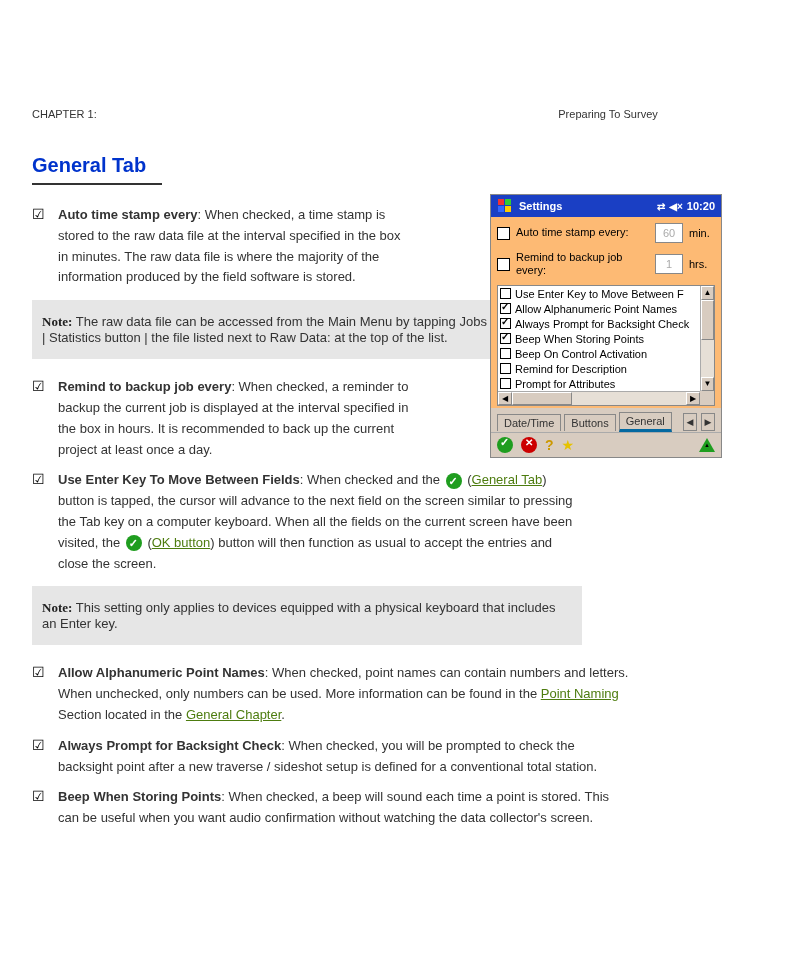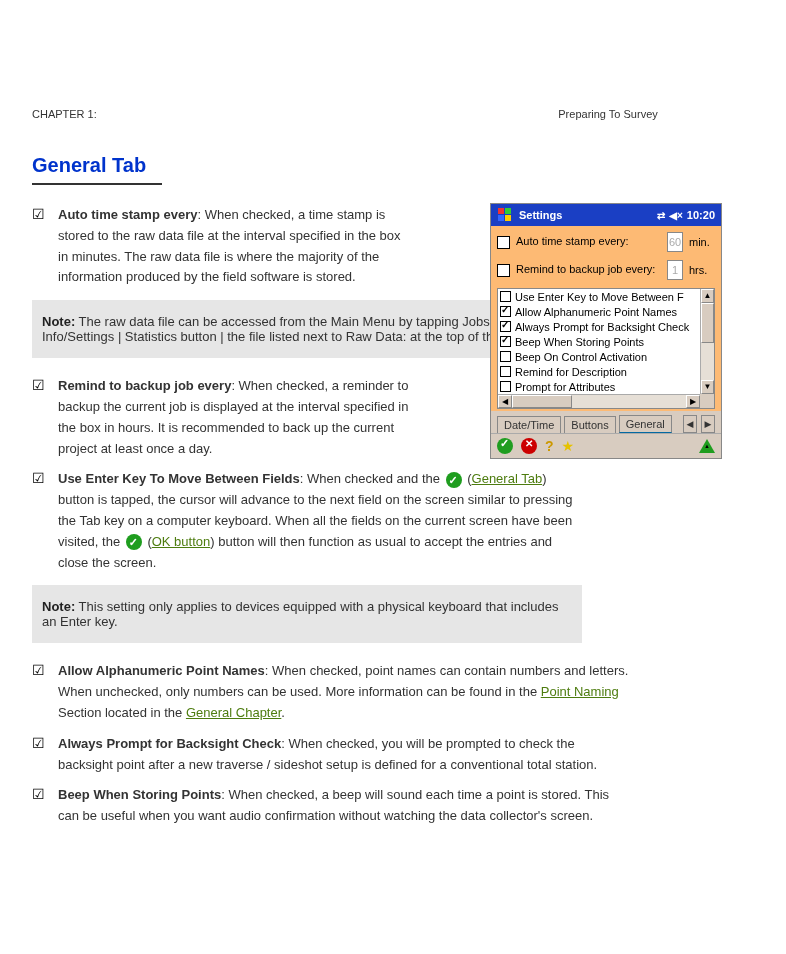--- a/index.html
+++ b/index.html
@@ -59,20 +59,21 @@
   }
   .note-bar {
     background: #e6e6e6;
     padding: 14px 10px;
     margin: 12px 0 18px 0;
     width: 550px;
   }
   .note-bar .note-label {
     font-weight: bold;
     color: #222;
+    font-family: Liberation Serif, serif;
   }
   .underline {
     text-decoration: underline;
     color: #4d7c0f;
   }
   .green-check {
     display: inline-block;
     width: 16px;
     height: 16px;
     background: #1f9d1f;
@@ -86,21 +87,21 @@
     color: #fff;
     font-size: 11px;
     font-weight: bold;
     position: absolute;
     left: 3px;
     top: 0;
   }
   
   .device {
     position: absolute;
-    top: 203px;
+    top: 194px;
     left: 490px;
     width: 232px;
     border: 1px solid #888;
     background: #d8ccc0;
     font-family: Tahoma, Arial, sans-serif;
     font-size: 11px;
   }
   .device-titlebar {
     background: #1a3fc4;
     color: #fff;
@@ -141,21 +142,21 @@
     width: 13px; height: 13px;
     background: #fff;
     border: 1px solid #000;
     flex-shrink: 0;
   }
   .row-top .lbl {
     flex: 1;
     line-height: 1.2;
   }
   .row-top .num {
-    width: 16px;
+    width: 28px;
     height: 20px;
     background: #fff;
     border: 1px solid #888;
     color: #aaa;
     text-align: center;
     font-size: 11px;
     line-height: 18px;
   }
   .row-top .unit {
     width: 26px;
@@ -268,21 +269,21 @@
   .tab {
     border: 1px solid #888;
     border-bottom: none;
     padding: 2px 6px;
     background: #d8ccc0;
     font-size: 11px;
     margin-right: -1px;
   }
   .tab.active {
     background: #d8ccc0;
-    border-bottom: 1px solid #0369a1;
+    border-bottom: 3px solid #0369a1;
   }
   .tabstrip .spacer { flex: 1; }
   .tab-arrow {
     width: 14px;
     height: 18px;
     border: 1px solid #888;
     background: #d8ccc0;
     text-align: center;
     font-size: 9px;
     line-height: 16px;

